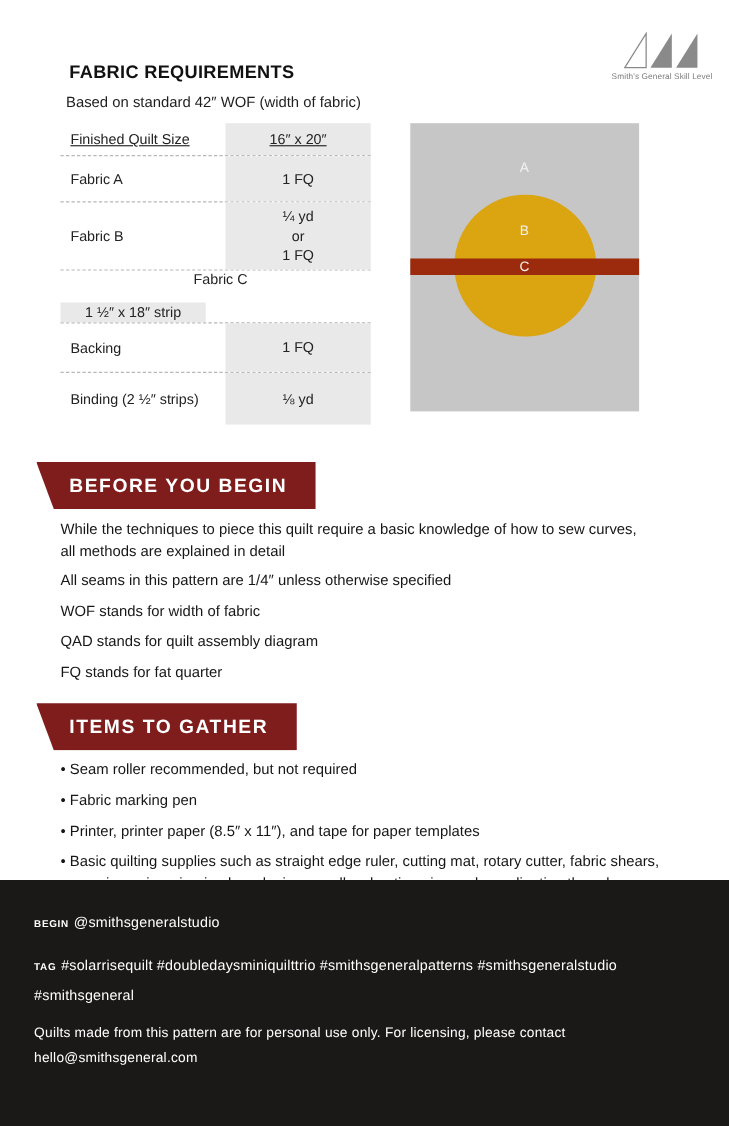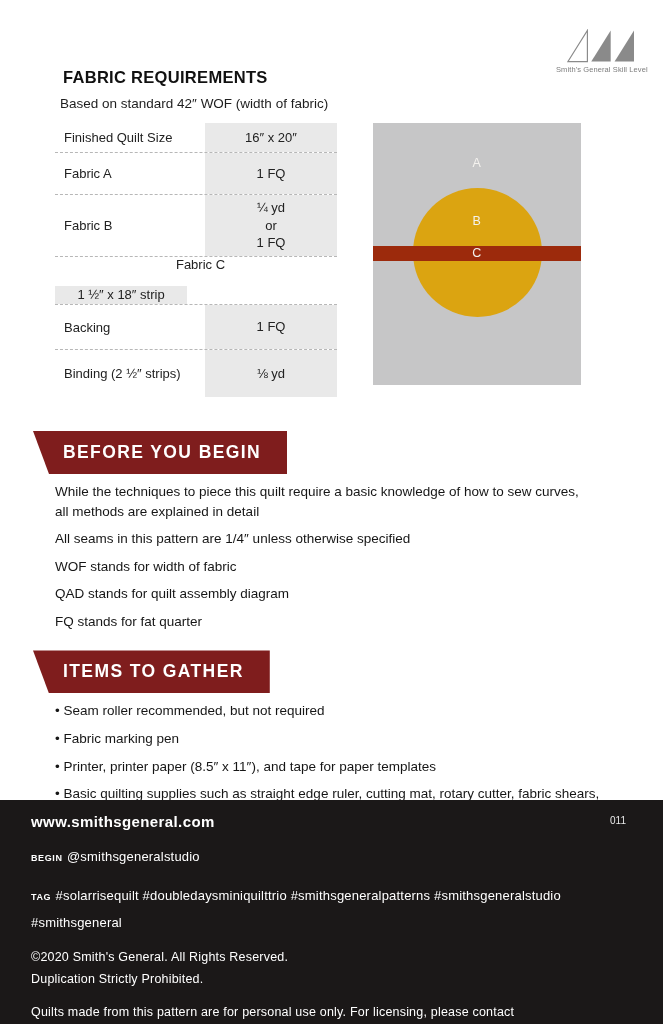--- a/index.html
+++ b/index.html
@@ -12,31 +12,31 @@
     overflow:hidden;
   }
   .page { position:relative; width:663px; height:1024px; background:#fff; }
 
   
   .skill-logo { position:absolute; top:29px; right:17px; width:90px; text-align:center; }
   .skill-logo svg { display:block; margin:0 auto 2px auto; }
   .skill-logo-label { font-size:7.5px; color:#7d7d7d; letter-spacing:0.1px; white-space:nowrap; }
 
   
-  .content { position:absolute; top:0; left:0; width:663px; padding:11px 28px 0 55px; }
+  .content { position:absolute; top:0; left:0; width:663px; padding:0 28px 0 55px; }
 
   .page-title { margin-top:57px; margin-left:8px; font-size:16.5px; font-weight:bold; letter-spacing:0.3px; color:#111; }
   .page-subtitle { margin-top:9px; margin-left:5px; font-size:13.5px; color:#1e1e1e; }
 
   
   .fabric-section { display:flex; margin-top:12px; }
   .req-table { width:282px; }
   .req-row { display:flex; align-items:center; border-bottom:1px dashed #b7b7b7; }
   .req-row:last-child { border-bottom:none; }
-  .req-row:nth-child(1){ min-height:30px; }
+  .req-row:nth-child(1){ min-height:30px;text-decoration:underline; }
   .req-row:nth-child(2){ min-height:42px; }
   .req-row:nth-child(3){ min-height:62px; }
   .req-row:nth-child(4){ min-height:48px;flex-direction:column; }
   .req-row:nth-child(5){ min-height:45px; }
   .req-row:nth-child(6){ min-height:47px; }
   .req-label { flex:1; padding-left:9px; font-size:13px; color:#222; }
   .req-value {
     width:132px; align-self:stretch; background:#e9e9e9;
     display:flex; align-items:center; justify-content:center;
     text-align:center; font-size:13px; color:#222; white-space:pre-line; line-height:1.35;
@@ -161,35 +161,27 @@
     <div class="gather-list">
       <p>Seam roller recommended, but not required</p>
       <p>Fabric marking pen</p>
       <p>Printer, printer paper (8.5″ x 11″), and tape for paper templates</p>
       <p>Basic quilting supplies such as straight edge ruler, cutting mat, rotary cutter, fabric shears, seam ripper, iron, ironing board, pins, needles, basting pins and coordinating thread</p>
     </div>
 
   </div>
 
   <div class="footer">
-    <div class="footer-top">
-      <div class="footer-site">www.smithsgeneral.com</div>
-      <div class="footer-page-number">011</div>
-    </div>
     <div class="footer-social">
       <div class="follow-line">
         <span class="social-label">BEGIN</span>
         <span class="social-text">@smithsgeneralstudio</span>
       </div>
       <div class="tag-line">
         <span class="social-label">TAG</span>
         <span class="social-text">#solarrisequilt #doubledaysminiquilttrio #smithsgeneralpatterns #smithsgeneralstudio #smithsgeneral</span>
       </div>
     </div>
-    <div class="footer-legal">
-      <div>©2020 Smith's General. All Rights Reserved.</div>
-      <div>Duplication Strictly Prohibited.</div>
-    </div>
     <div class="footer-licensing">Quilts made from this pattern are for personal use only. For licensing, please contact
 hello@smithsgeneral.com</div>
   </div>
 
 </div>
 
 </body></html>

